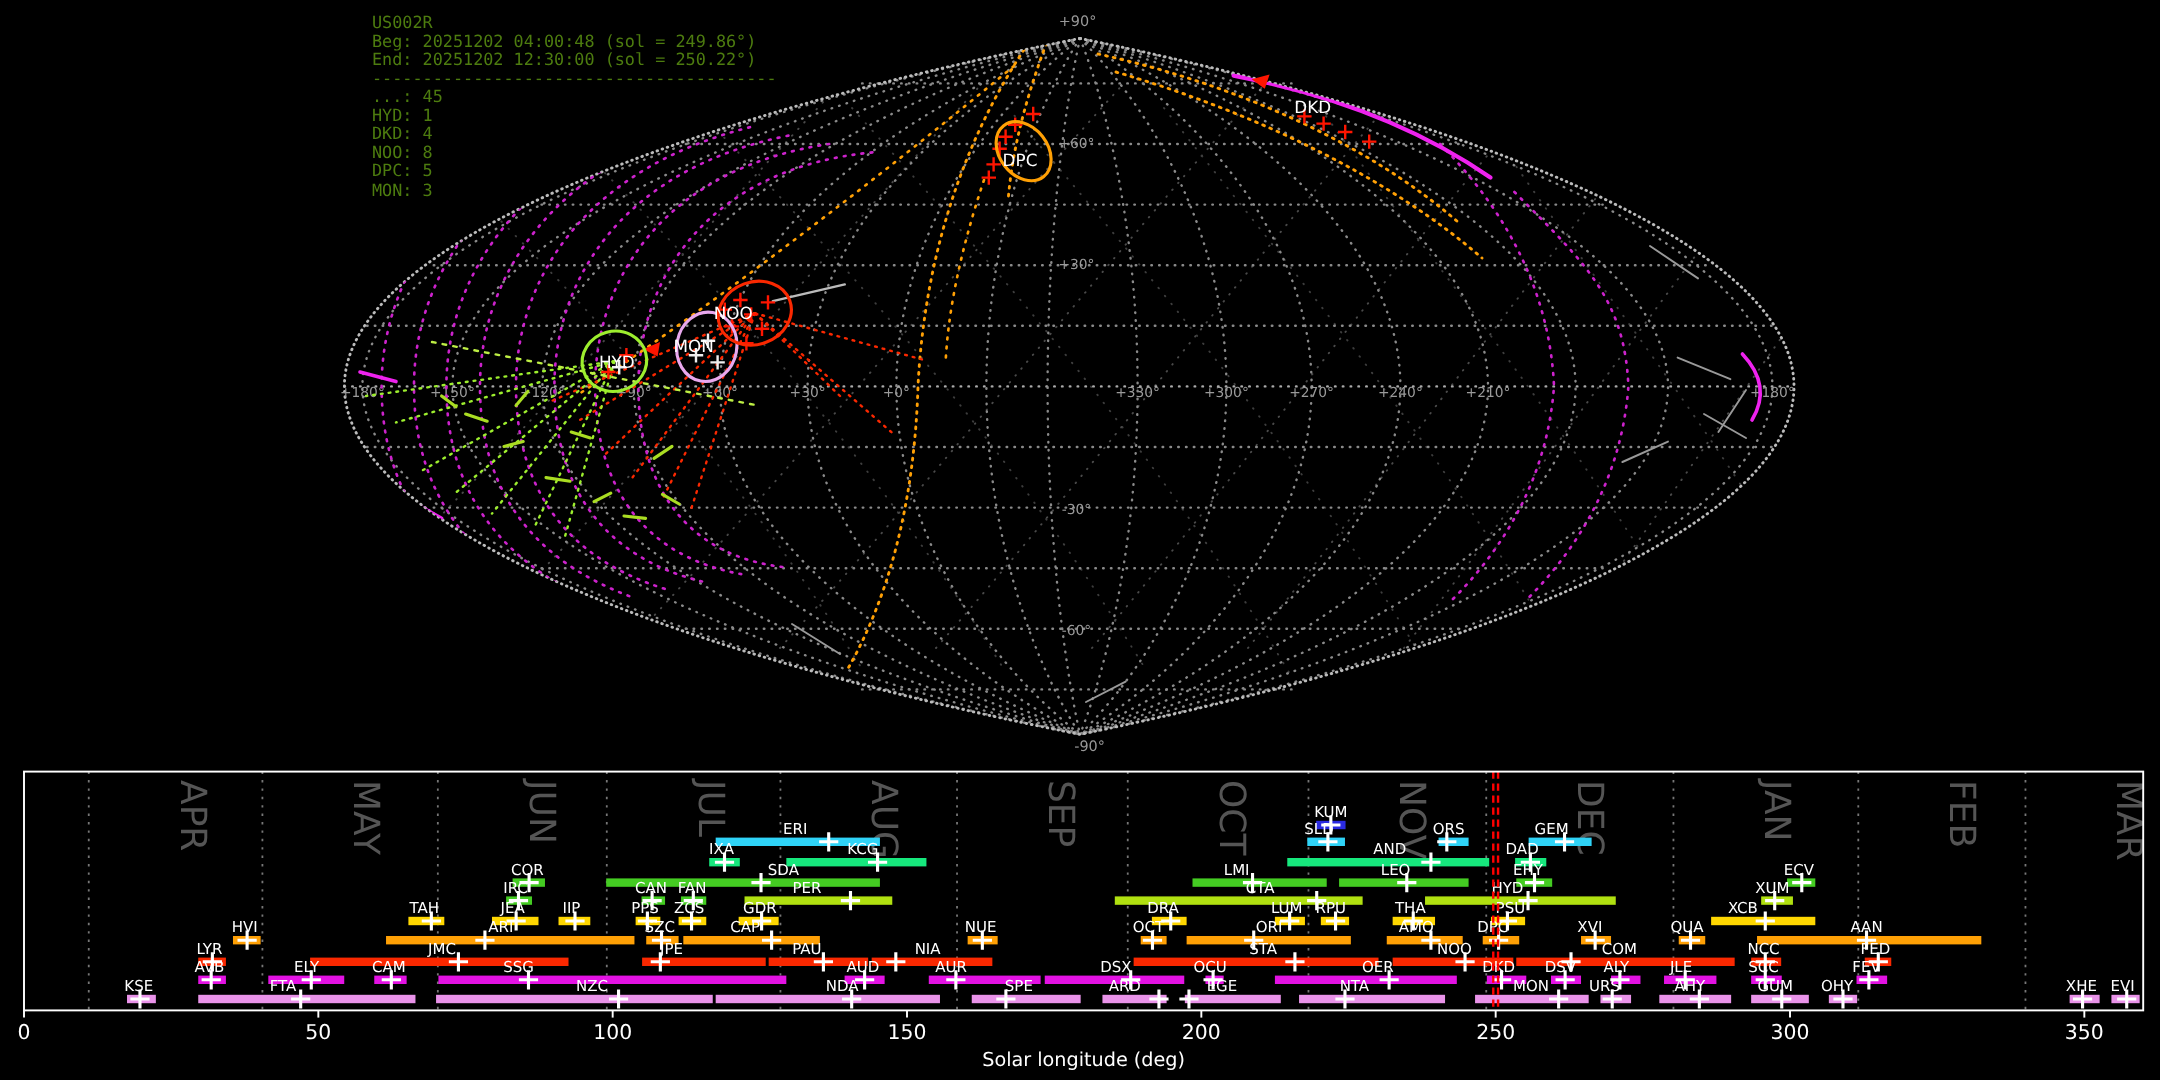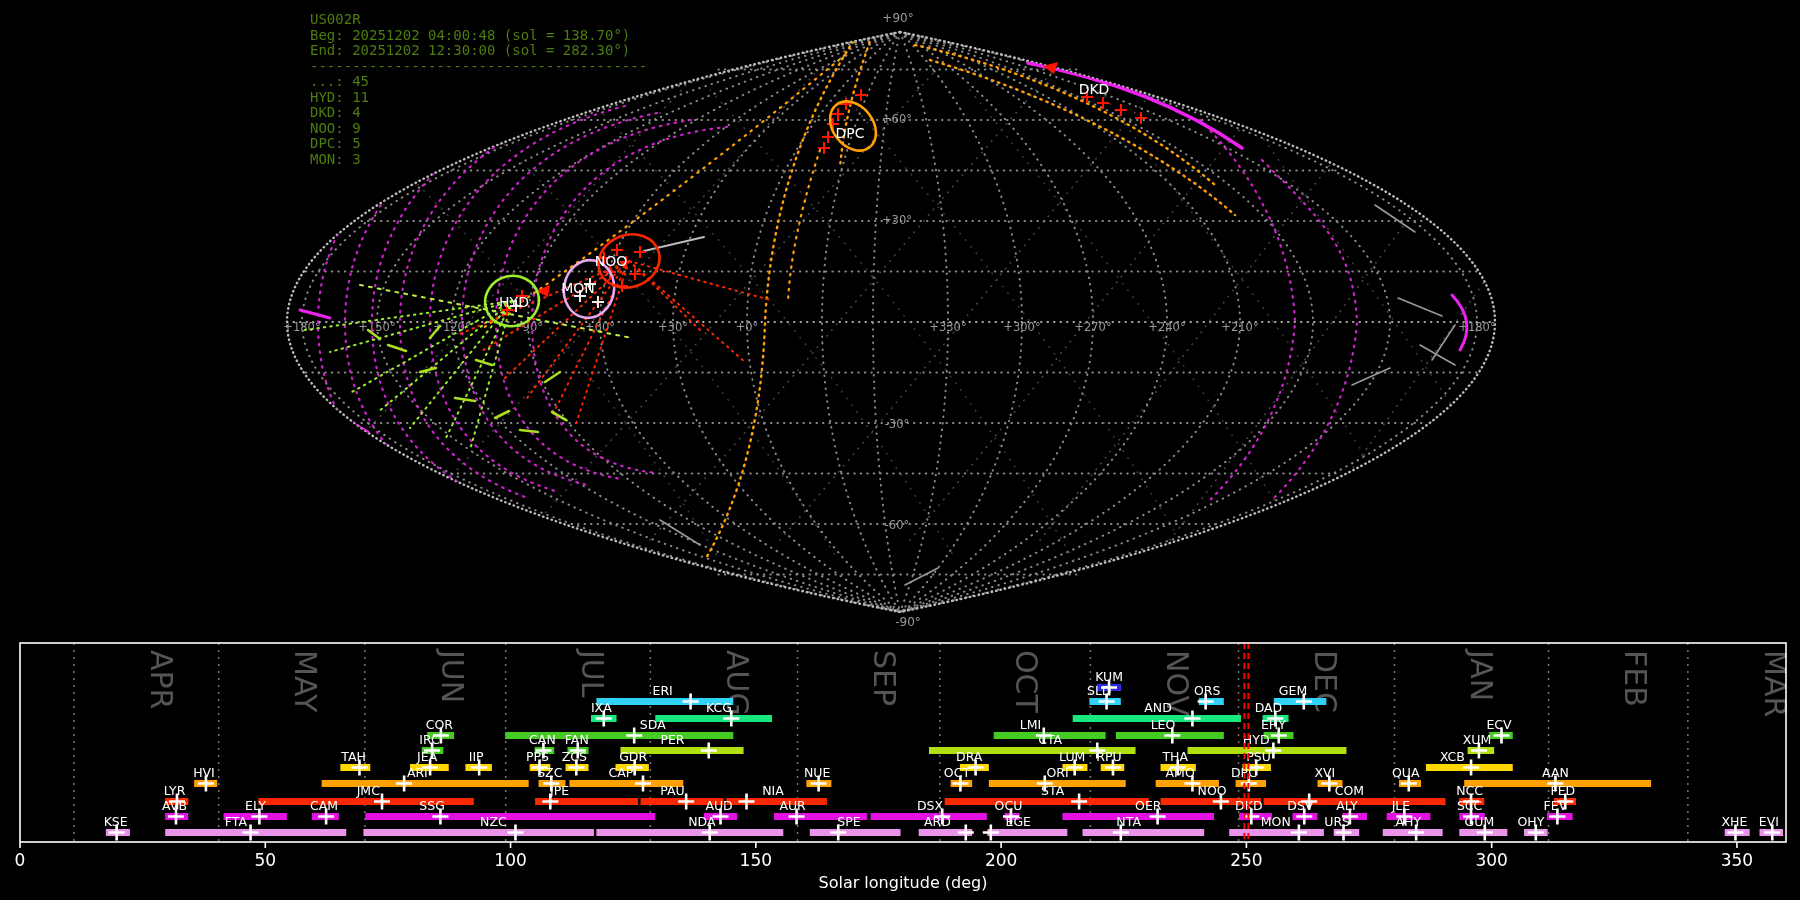--- a/index.html
+++ b/index.html
@@ -8,21 +8,21 @@
   #skychart{position:absolute;left:0;top:0;}
   #hdr{position:absolute;left:310px;top:12px;color:#4d7c0f;
        font-family:"DejaVu Sans Mono",monospace;font-size:14px;line-height:15.5px;
        white-space:pre;z-index:5;}
   text{font-family:"DejaVu Sans",sans-serif;}
 </style>
 </head>
 <body>
 
 <div id="stage">
-  <div id="hdr"><div>US002R</div><div>Beg: 20251202 04:00:48 (sol = 138.70°)</div><div>End: 20251202 12:30:00 (sol = 282.30°)</div><div>----------------------------------------</div><div>...: 45</div><div>HYD: 11</div><div>DKD: 4</div><div>NOO: 9</div><div>DPC: 5</div><div>MON: 3</div></div>
+  <div id="hdr"><div>US002R</div><div>Beg: 20251202 04:00:48 (sol = 249.86°)</div><div>End: 20251202 12:30:00 (sol = 250.22°)</div><div>----------------------------------------</div><div>...: 45</div><div>HYD: 1</div><div>DKD: 4</div><div>NOO: 8</div><div>DPC: 5</div><div>MON: 3</div></div>
   <svg id="skychart" width="1800" height="900" viewBox="0 0 1800 900">
     <g id="map">
         <defs>
           <clipPath id="lens">
             <path d="M 900 32 C 581.24 95, 287 200, 287 322 C 287 444, 581.24 549, 900 612 M 900 32 C 1209.4 95, 1495 200, 1495 322 C 1495 444, 1209.4 549, 900 612"></path>
           </clipPath>
         </defs>
         <g clip-path="url(#lens)">
           <path d="M 260 540 C 420 380, 560 220, 700 70" stroke="#4a4a4a" stroke-width="1.6" fill="none" stroke-dasharray="0.5 7" stroke-linecap="round"></path>
           <path d="M 320 90 C 470 230, 600 370, 720 560" stroke="#3d3d3d" stroke-width="1.6" fill="none" stroke-dasharray="0.5 8" stroke-linecap="round"></path>

